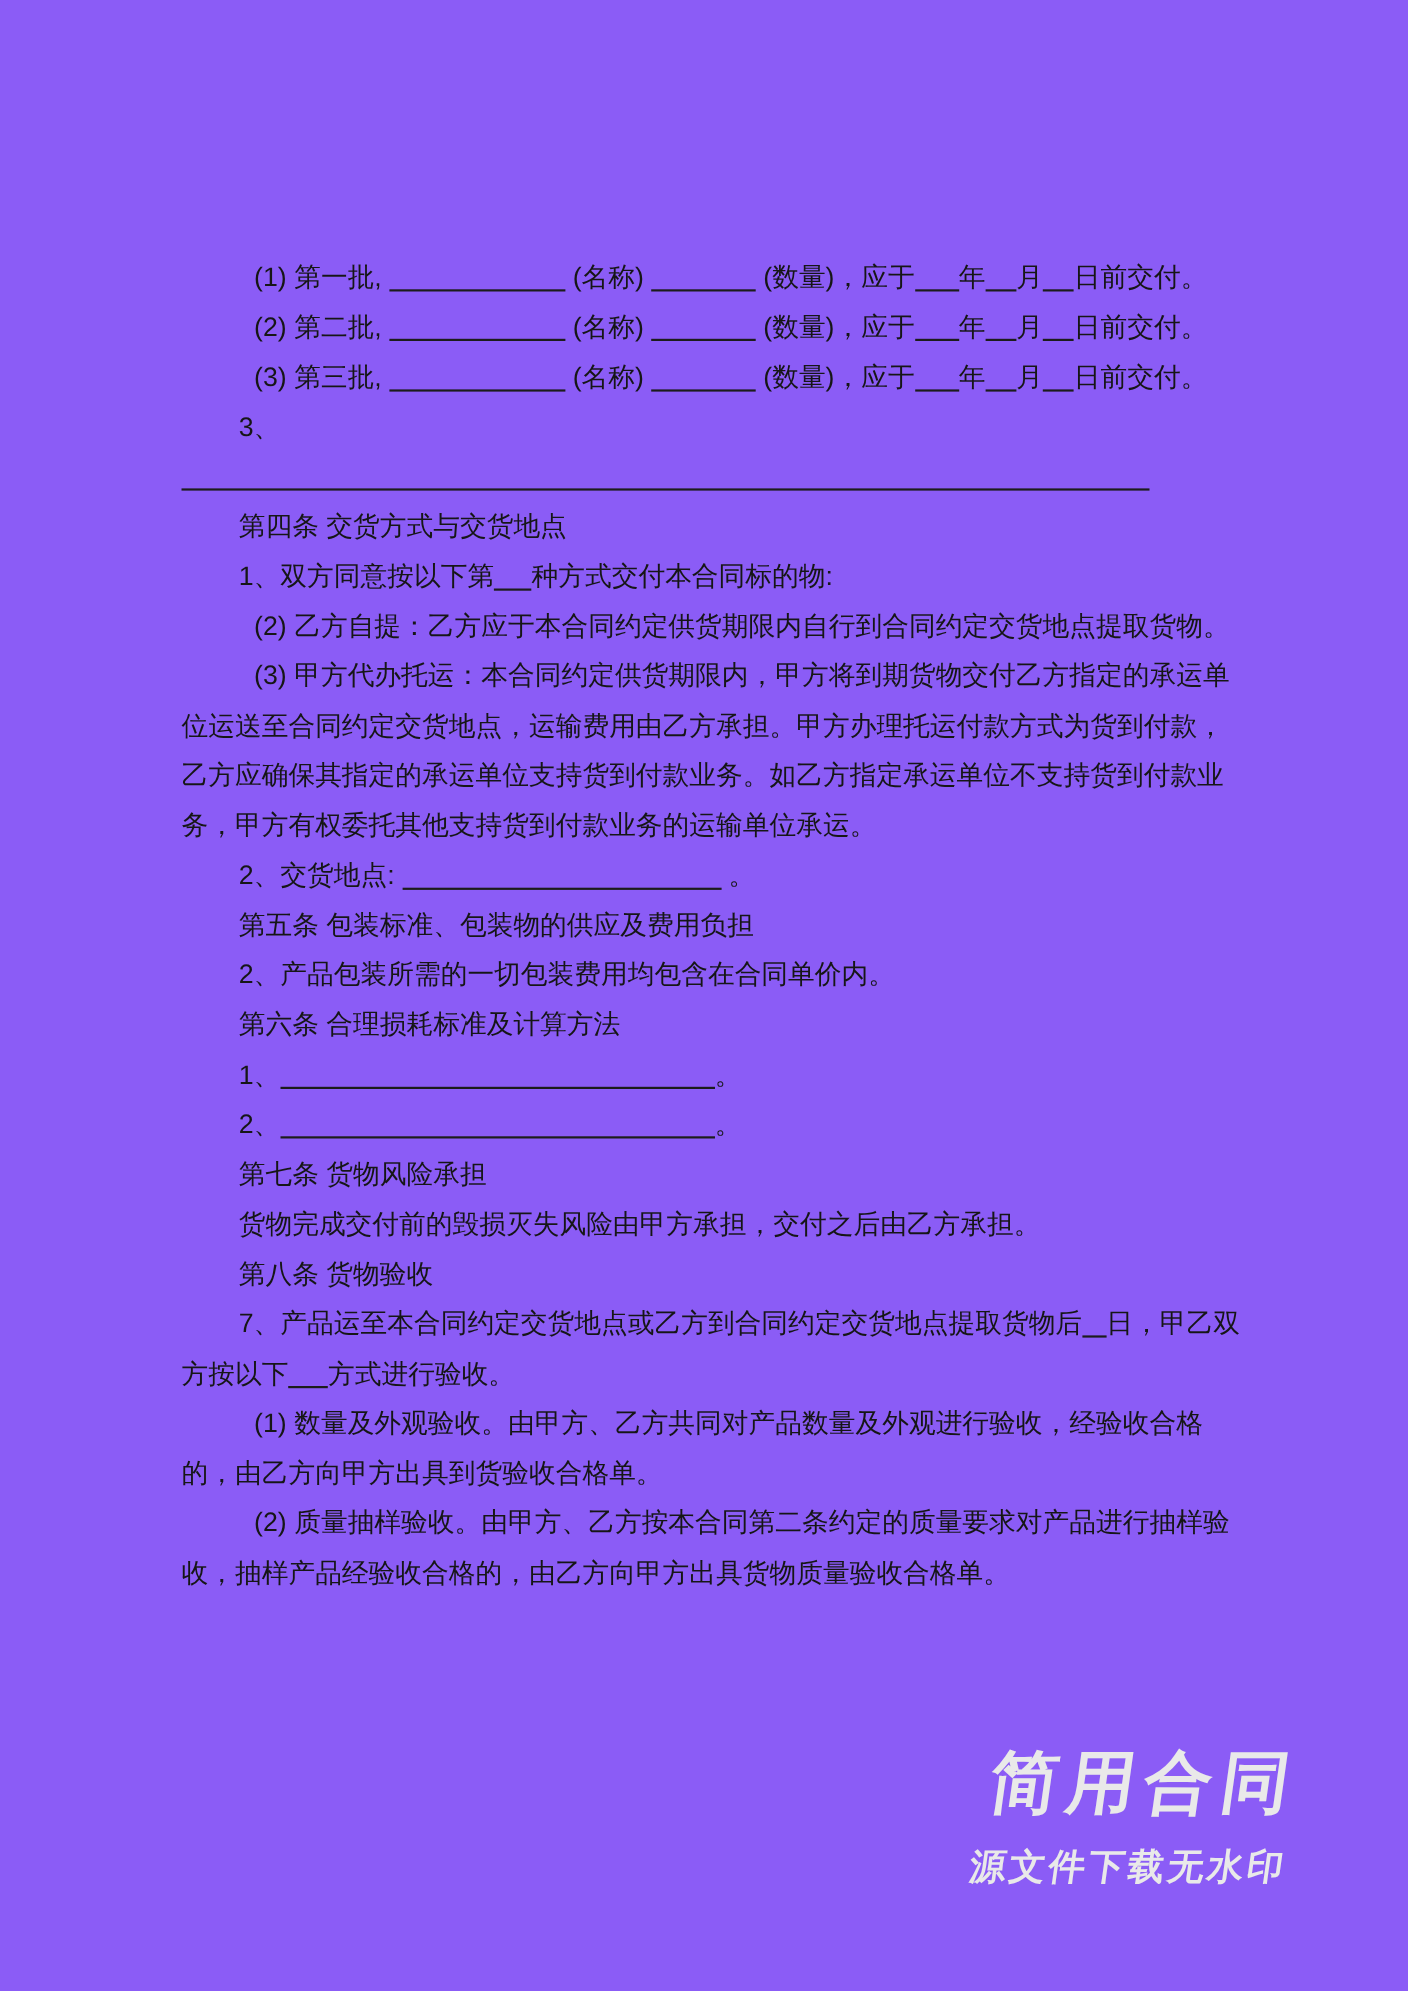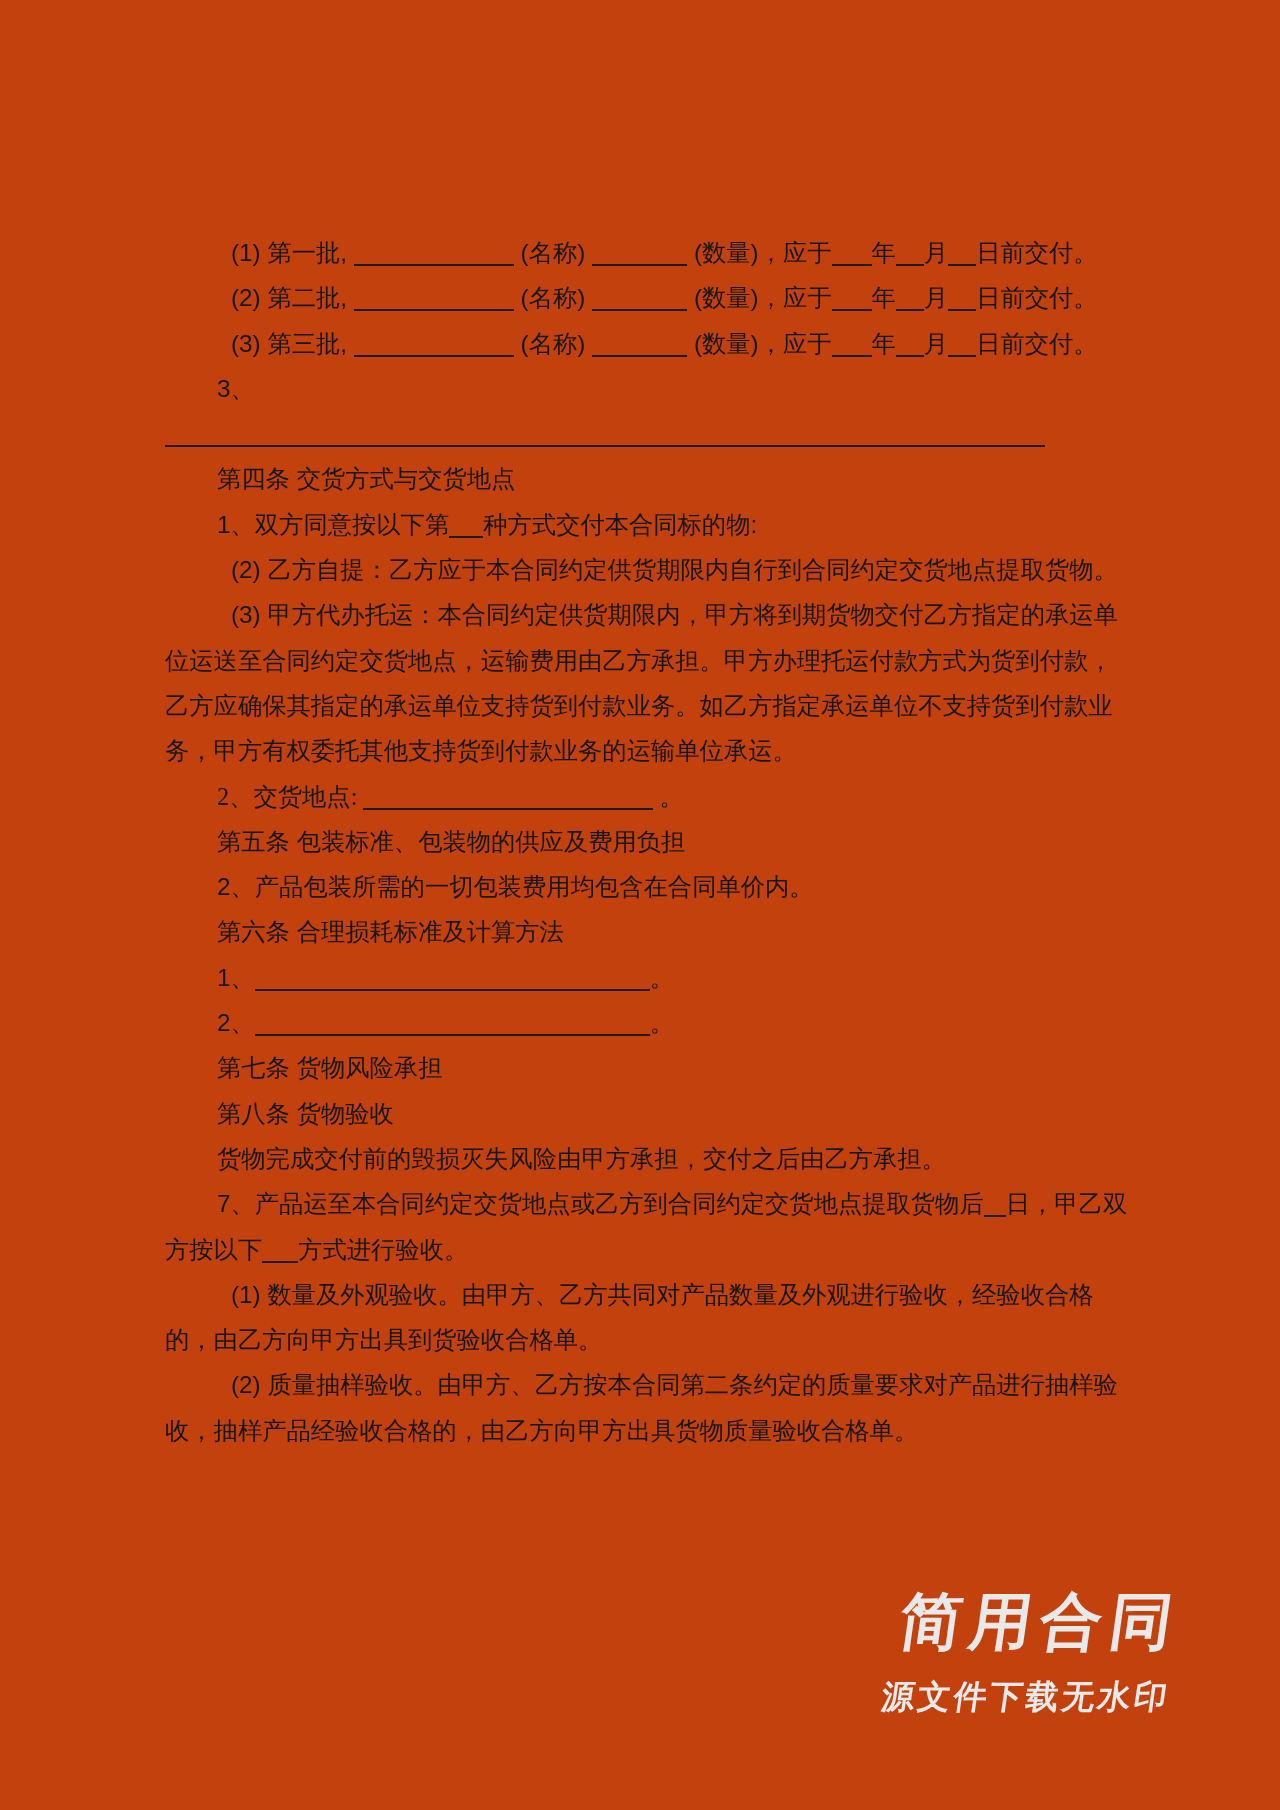--- a/index.html
+++ b/index.html
@@ -5,21 +5,21 @@
   * { box-sizing: border-box; }
   html, body { margin: 0; padding: 0; }
   body {
     background: #ffffff;
     font-family: "Liberation Sans", sans-serif;
   }
   .page {
     position: relative;
     width: 1280px;
     height: 1810px;
-    background: #c2410c;
+    background: #8b5cf6;
     overflow: hidden;
   }
   .doc {
     position: absolute;
     left: 165px;
     top: 230px;
     width: 968px;
     font-size: 24.3px;
     line-height: 45.3px;
     color: #161616;
@@ -59,29 +59,29 @@
 <div class="page">
   <div class="doc">
       <p class="para" style="text-indent: 66px;"><span>(1) 第一批, </span><span class="blank" style="width: 160px;"></span><span> (名称) </span><span class="blank" style="width: 95px;"></span><span> (数量)，应于</span><span class="blank" style="width: 40px;"></span><span>年</span><span class="blank" style="width: 28px;"></span><span>月</span><span class="blank" style="width: 28px;"></span><span>日前交付。</span></p>
       <p class="para" style="text-indent: 66px;"><span>(2) 第二批, </span><span class="blank" style="width: 160px;"></span><span> (名称) </span><span class="blank" style="width: 95px;"></span><span> (数量)，应于</span><span class="blank" style="width: 40px;"></span><span>年</span><span class="blank" style="width: 28px;"></span><span>月</span><span class="blank" style="width: 28px;"></span><span>日前交付。</span></p>
       <p class="para" style="text-indent: 66px;"><span>(3) 第三批, </span><span class="blank" style="width: 160px;"></span><span> (名称) </span><span class="blank" style="width: 95px;"></span><span> (数量)，应于</span><span class="blank" style="width: 40px;"></span><span>年</span><span class="blank" style="width: 28px;"></span><span>月</span><span class="blank" style="width: 28px;"></span><span>日前交付。</span></p>
       <p class="para" style="text-indent: 52px;"><span>3、</span><span class="blank" style="width: 880px;"></span></p>
       <p class="para" style="text-indent: 52px;"><span>第四条 交货方式与交货地点</span></p>
       <p class="para" style="text-indent: 52px;"><span>1、双方同意按以下第</span><span class="blank" style="width: 34px;"></span><span>种方式交付本合同标的物:</span></p>
       <p class="para" style="text-indent: 66px;"><span>(2) 乙方自提：乙方应于本合同约定供货期限内自行到合同约定交货地点提取货物。</span></p>
       <p class="para" style="text-indent: 66px;"><span>(3) 甲方代办托运：本合同约定供货期限内，甲方将到期货物交付乙方指定的承运单位运送至合同约定交货地点，运输费用由乙方承担。甲方办理托运付款方式为货到付款，乙方应确保其指定的承运单位支持货到付款业务。如乙方指定承运单位不支持货到付款业务，甲方有权委托其他支持货到付款业务的运输单位承运。</span></p>
-      <p class="para" style="text-indent: 52px; font-family: Liberation Serif, serif;"><span>2、交货地点: </span><span class="blank" style="width: 290px;"></span><span> 。</span></p>
+      <p class="para" style="text-indent: 52px;"><span>2、交货地点: </span><span class="blank" style="width: 290px;"></span><span> 。</span></p>
       <p class="para" style="text-indent: 52px;"><span>第五条 包装标准、包装物的供应及费用负担</span></p>
       <p class="para" style="text-indent: 52px;"><span>2、产品包装所需的一切包装费用均包含在合同单价内。</span></p>
       <p class="para" style="text-indent: 52px;"><span>第六条 合理损耗标准及计算方法</span></p>
       <p class="para" style="text-indent: 52px;"><span>1、</span><span class="blank" style="width: 395px;"></span><span>。</span></p>
       <p class="para" style="text-indent: 52px;"><span>2、</span><span class="blank" style="width: 395px;"></span><span>。</span></p>
       <p class="para" style="text-indent: 52px;"><span>第七条 货物风险承担</span></p>
+      <p class="para" style="text-indent: 52px;"><span>货物完成交付前的毁损灭失风险由甲方承担，交付之后由乙方承担。</span></p>
       <p class="para" style="text-indent: 52px;"><span>第八条 货物验收</span></p>
-      <p class="para" style="text-indent: 52px;"><span>货物完成交付前的毁损灭失风险由甲方承担，交付之后由乙方承担。</span></p>
       <p class="para" style="text-indent: 52px;"><span>7、产品运至本合同约定交货地点或乙方到合同约定交货地点提取货物后</span><span class="blank" style="width: 22px;"></span><span>日，甲乙双方按以下</span><span class="blank" style="width: 36px;"></span><span>方式进行验收。</span></p>
       <p class="para" style="text-indent: 66px;"><span>(1) 数量及外观验收。由甲方、乙方共同对产品数量及外观进行验收，经验收合格的，由乙方向甲方出具到货验收合格单。</span></p>
       <p class="para" style="text-indent: 66px;"><span>(2) 质量抽样验收。由甲方、乙方按本合同第二条约定的质量要求对产品进行抽样验收，抽样产品经验收合格的，由乙方向甲方出具货物质量验收合格单。</span></p>
     </div>
   <div class="watermark" style="color: rgb(233, 233, 233);">
     <div class="wm-title">简用合同</div>
     <div class="wm-sub">源文件下载无水印</div>
   </div>
 </div>
 

